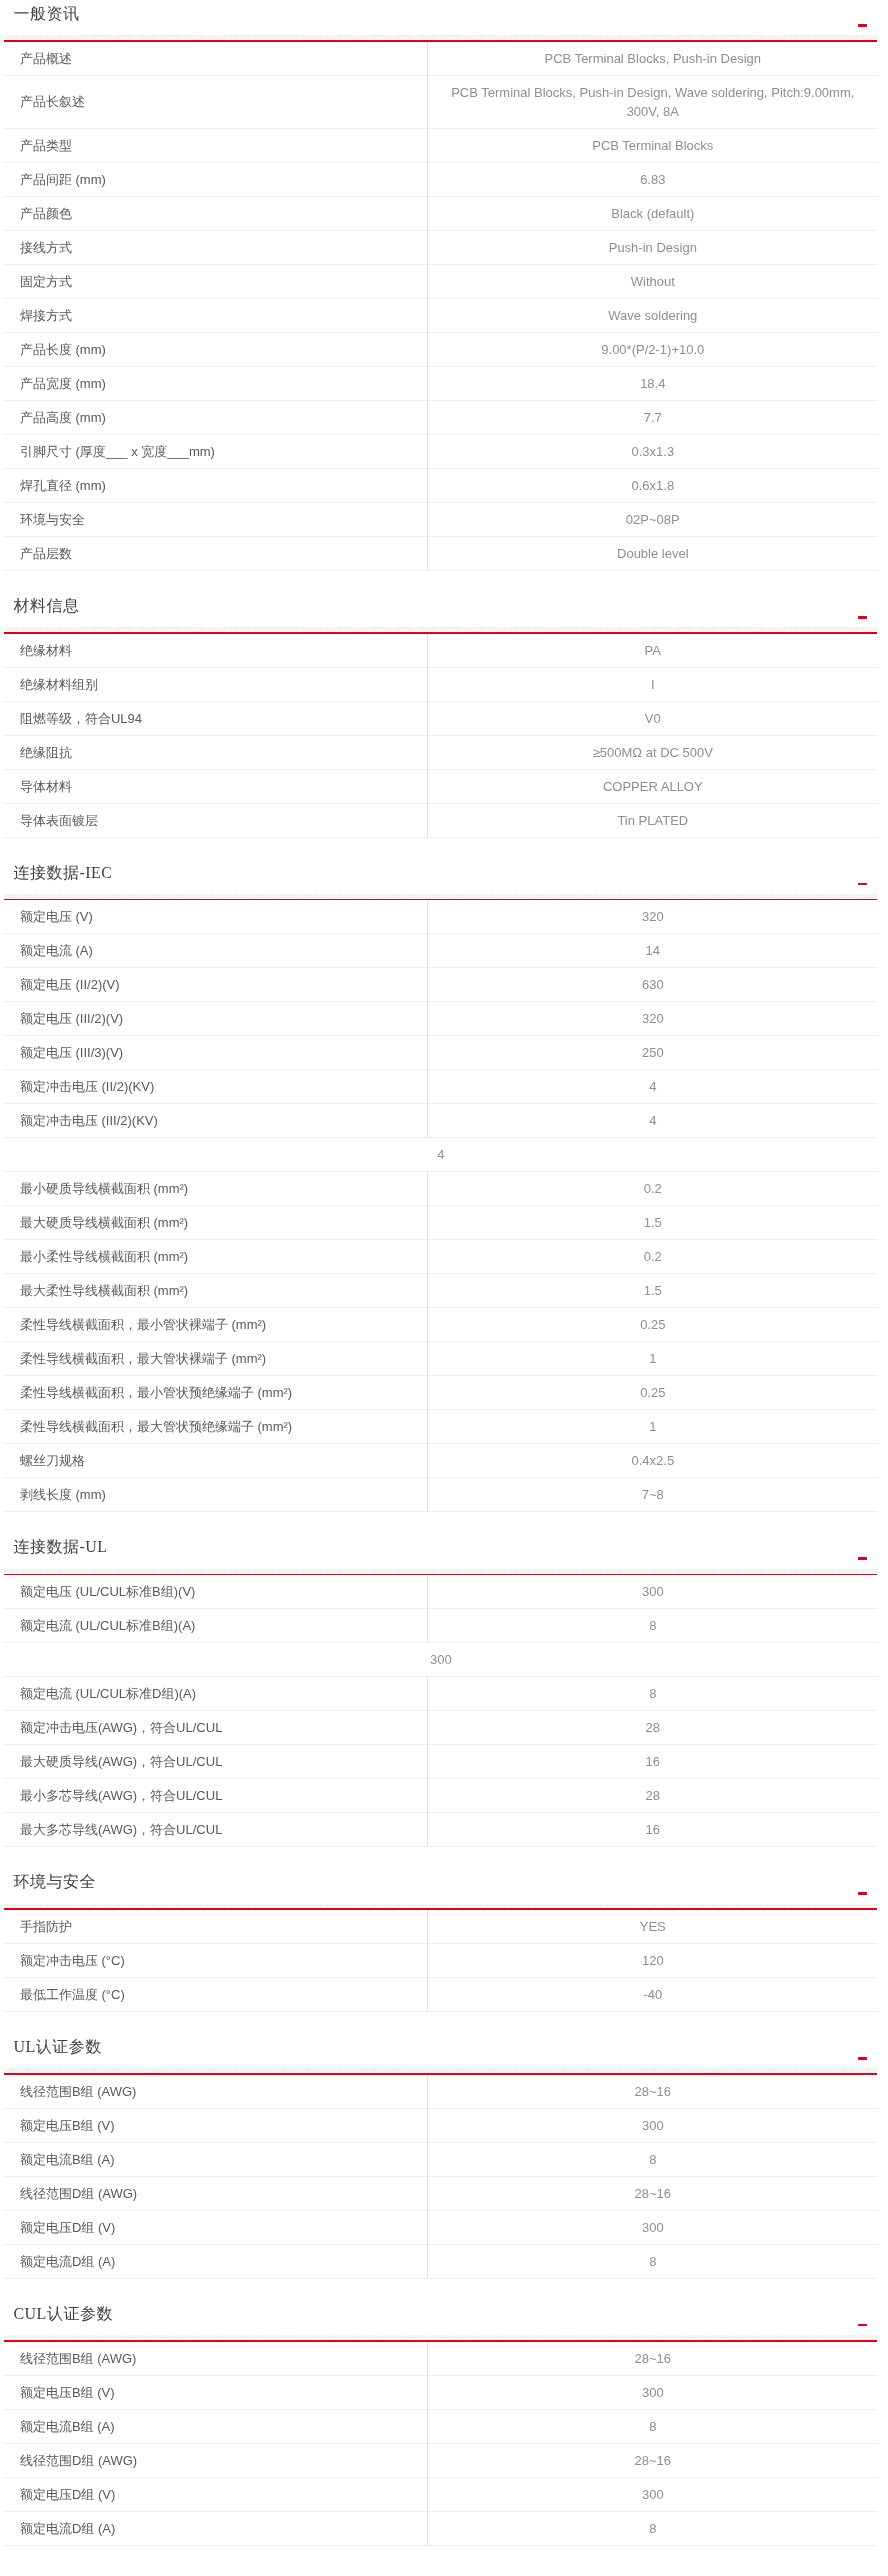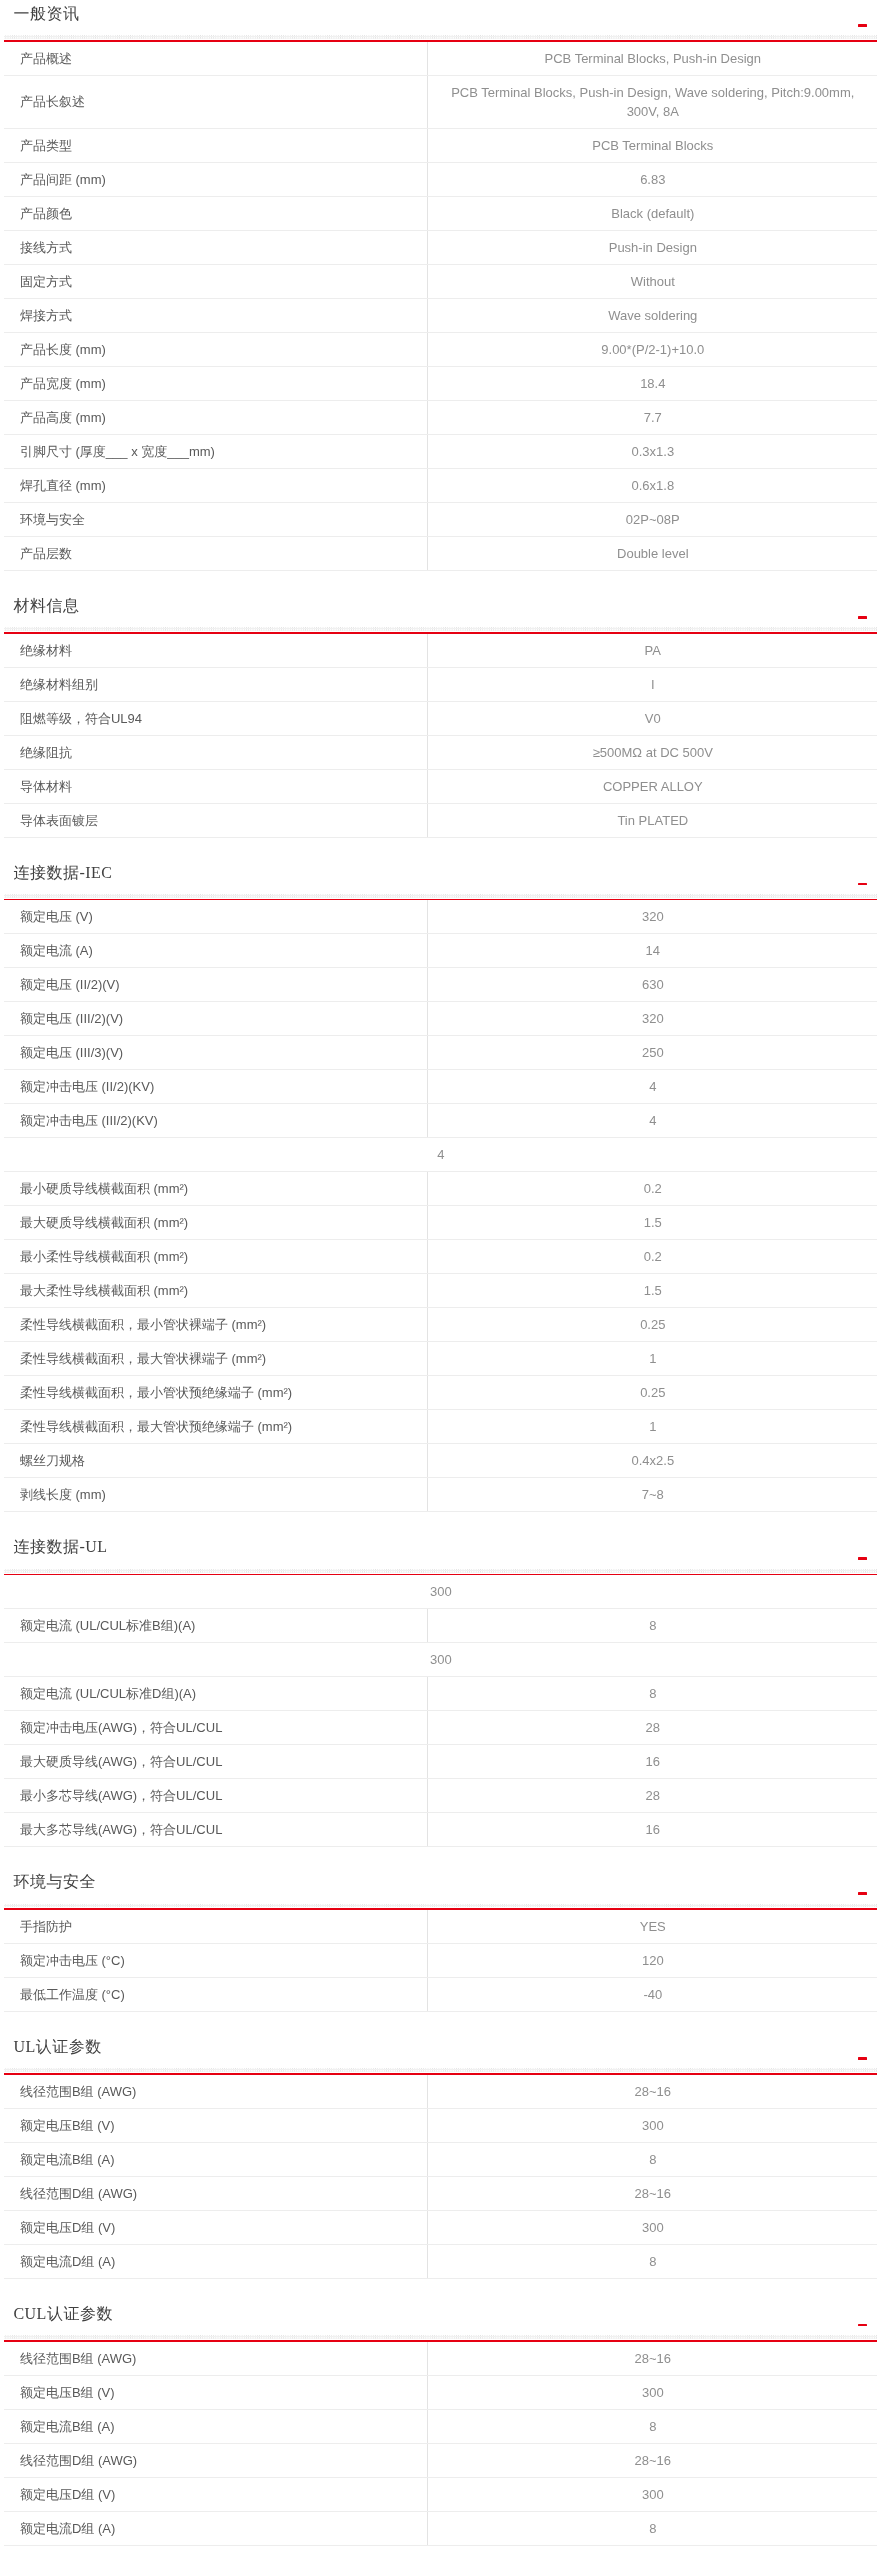--- a/index.html
+++ b/index.html
@@ -232,20 +232,21 @@
   </section>
     <section class="spec-section">
     <h2 class="sec-title">连接数据-UL</h2>
     <div class="rule">
       <button class="minus-btn" aria-label="collapse section"></button>
       <div class="hatch"></div>
       <div class="redline"></div>
     </div>
     <div class="rows">
         <div class="row">
+    <div class="cell-label">额定电压 (UL/CUL标准B组)(V)</div>
     <div class="cell-value">300</div>
   </div>
         <div class="row">
     <div class="cell-label">额定电流 (UL/CUL标准B组)(A)</div>
     <div class="cell-value">8</div>
   </div>
         <div class="row">
     <div class="cell-value">300</div>
   </div>
         <div class="row">

